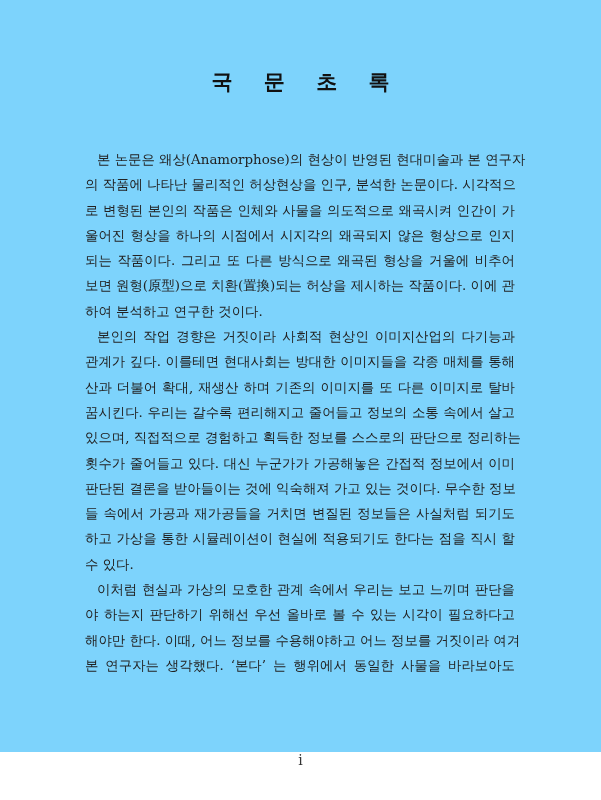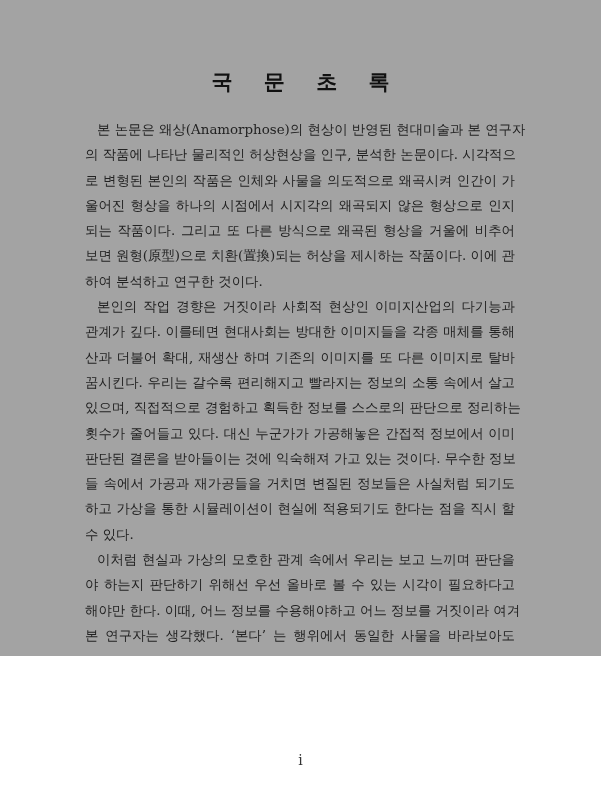--- a/index.html
+++ b/index.html
@@ -11,39 +11,39 @@
       width: 601px;
       height: 800px;
       position: relative;
       overflow: hidden;
       font-family: "DejaVu Serif", "Liberation Serif", serif;
       color: #1a1a1a;
     }
     .page {
       position: absolute;
       left: 0; top: 0;
-      width: 601px; height: 656px;
-      background: #a3a3a3;
+      width: 601px; height: 752px;
+      background: #7dd3fc;
     }
     .title {
       position: absolute;
       top: 68px;
       left: 0;
       width: 601px;
       text-align: center;
       font-size: 21px;
       font-weight: bold;
       letter-spacing: 12px;
       padding-left: 12px;
       box-sizing: border-box;
       color: #111;
     }
     .body {
       position: absolute;
-      top: 117px;
+      top: 147px;
       left: 85px;
       width: 430px;
     }
     .line {
       display: block;
       height: 25.3px;
       line-height: 25.3px;
       font-size: 13.4px;
       white-space: nowrap;
       text-align: justify;
@@ -79,21 +79,21 @@
       <span class="line">로 변형된 본인의 작품은 인체와 사물을 의도적으로 왜곡시켜 인간이 가</span>
       <span class="line">울어진 형상을 하나의 시점에서 시지각의 왜곡되지 않은 형상으로 인지</span>
       <span class="line">되는 작품이다. 그리고 또 다른 방식으로 왜곡된 형상을 거울에 비추어</span>
       <span class="line">보면 원형(原型)으로 치환(置換)되는 허상을 제시하는 작품이다. 이에 관</span>
       <span class="line last">하여 분석하고 연구한 것이다.</span>
     </div>
     <div>
       <span class="line indent">본인의 작업 경향은 거짓이라 사회적 현상인 이미지산업의 다기능과</span>
       <span class="line">관계가 깊다. 이를테면 현대사회는 방대한 이미지들을 각종 매체를 통해</span>
       <span class="line">산과 더불어 확대, 재생산 하며 기존의 이미지를 또 다른 이미지로 탈바</span>
-      <span class="line">꿈시킨다. 우리는 갈수록 편리해지고 빨라지는 정보의 소통 속에서 살고</span>
+      <span class="line">꿈시킨다. 우리는 갈수록 편리해지고 줄어들고 정보의 소통 속에서 살고</span>
       <span class="line">있으며, 직접적으로 경험하고 획득한 정보를 스스로의 판단으로 정리하는</span>
       <span class="line">횟수가 줄어들고 있다. 대신 누군가가 가공해놓은 간접적 정보에서 이미</span>
       <span class="line">판단된 결론을 받아들이는 것에 익숙해져 가고 있는 것이다. 무수한 정보</span>
       <span class="line">들 속에서 가공과 재가공들을 거치면 변질된 정보들은 사실처럼 되기도</span>
       <span class="line">하고 가상을 통한 시뮬레이션이 현실에 적용되기도 한다는 점을 직시 할</span>
       <span class="line last">수 있다.</span>
     </div>
     <div>
       <span class="line indent">이처럼 현실과 가상의 모호한 관계 속에서 우리는 보고 느끼며 판단을</span>
       <span class="line">야 하는지 판단하기 위해선 우선 올바로 볼 수 있는 시각이 필요하다고</span>

